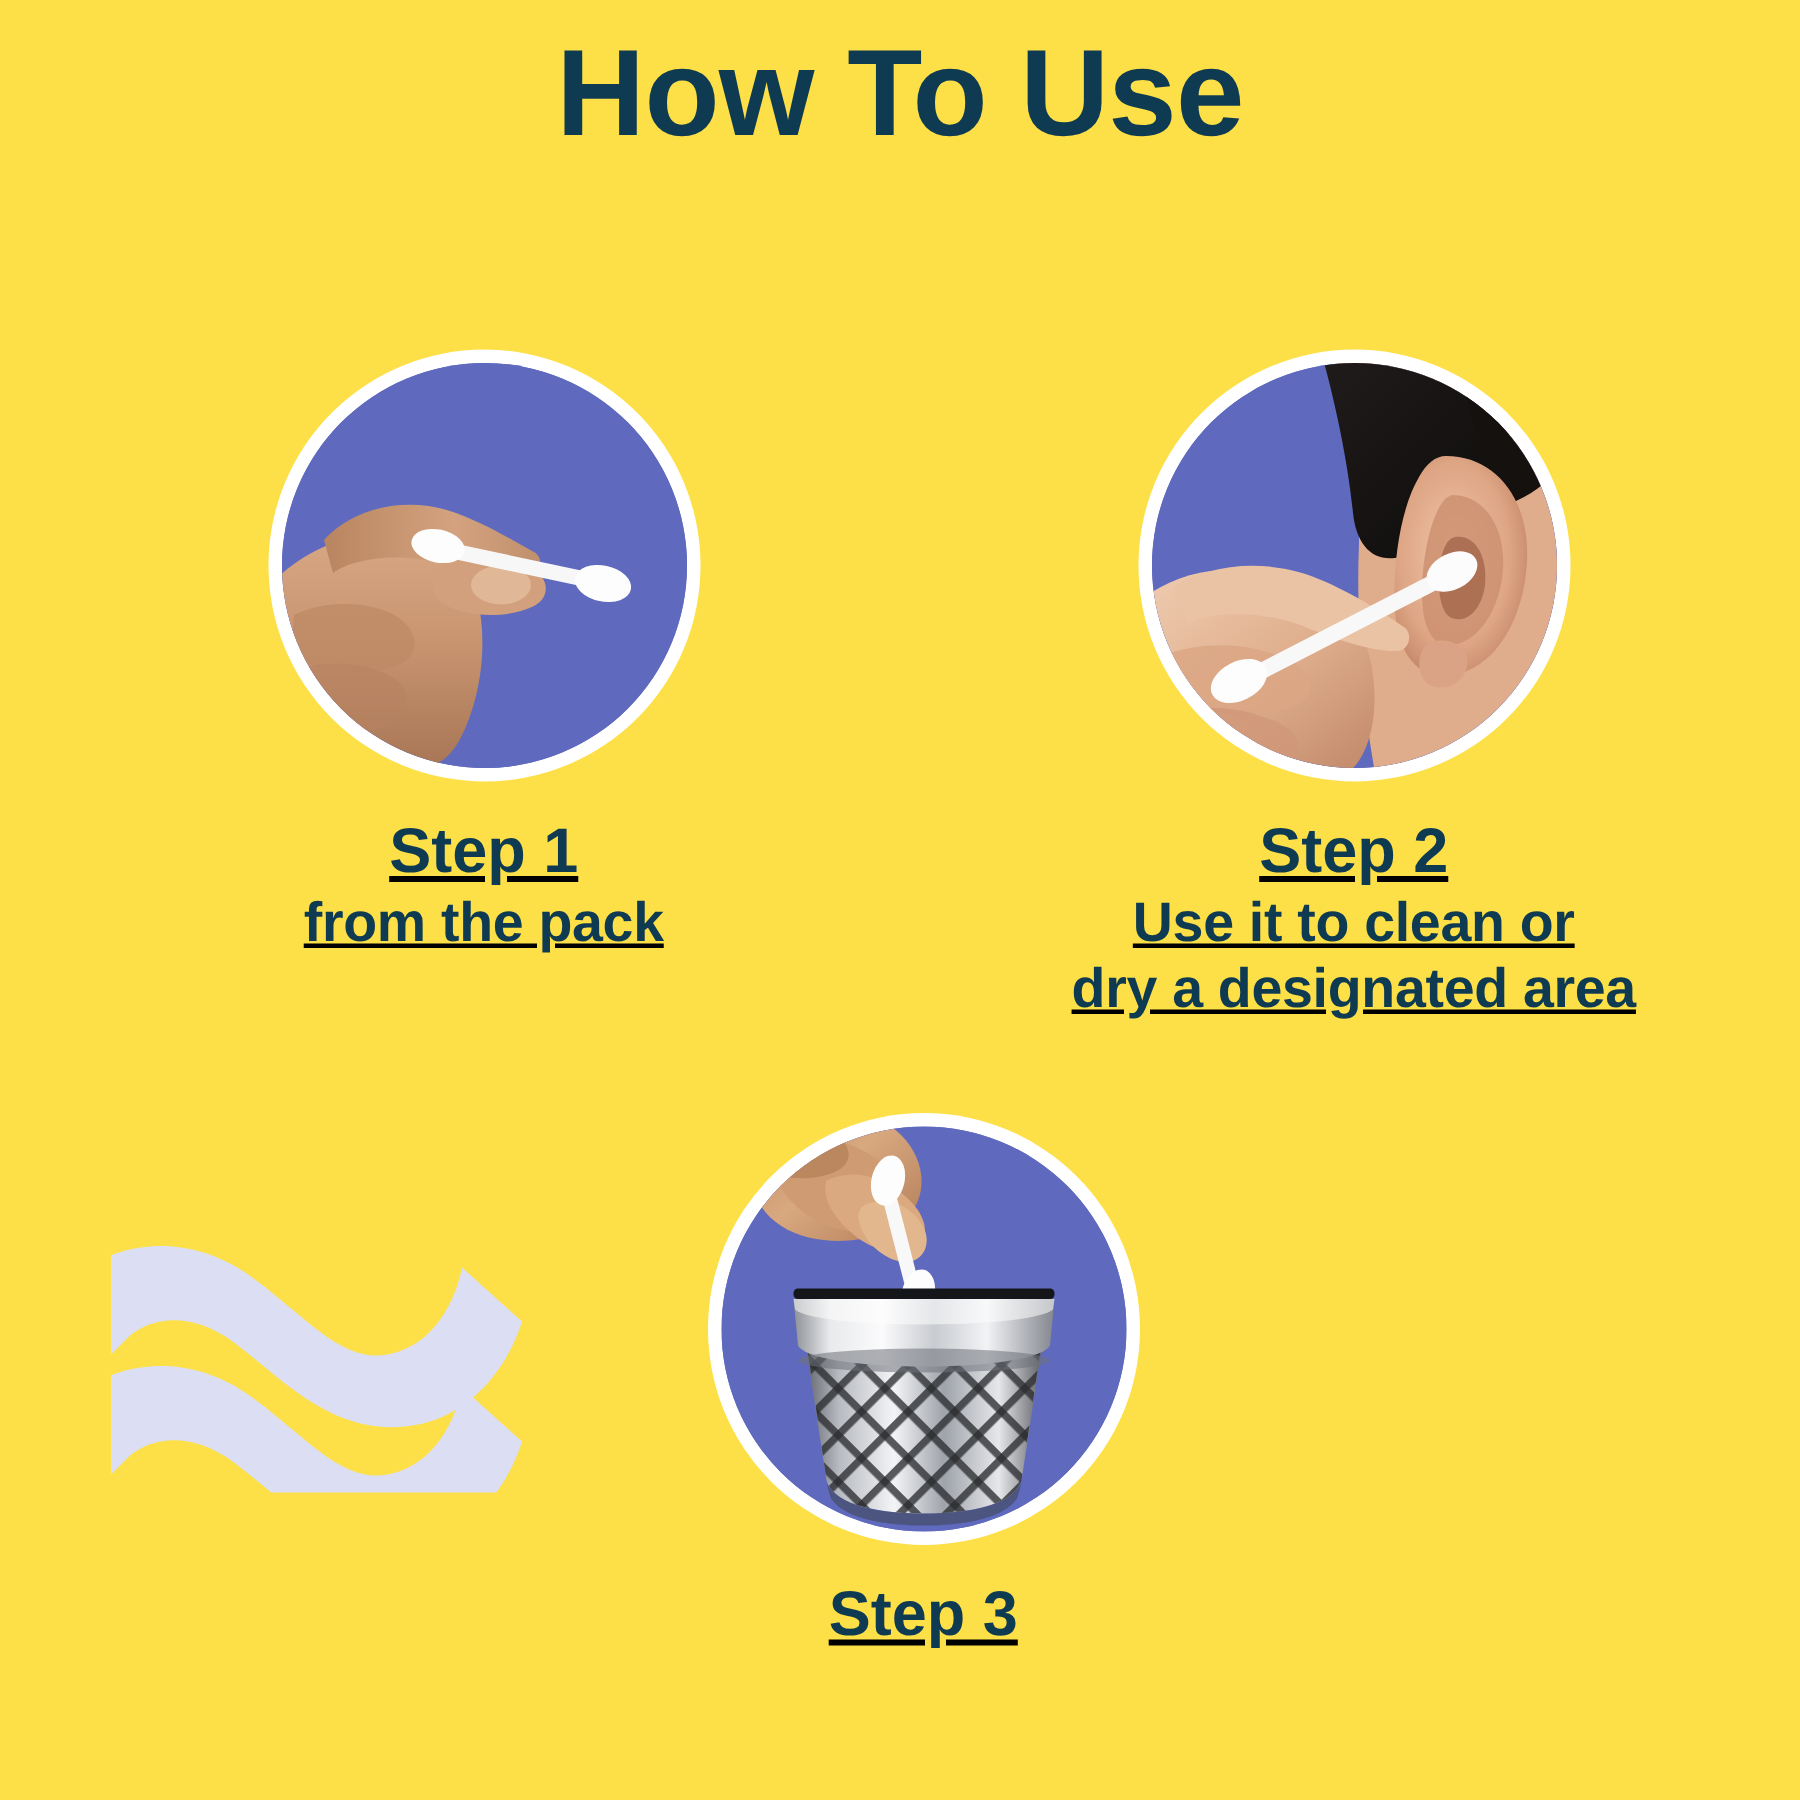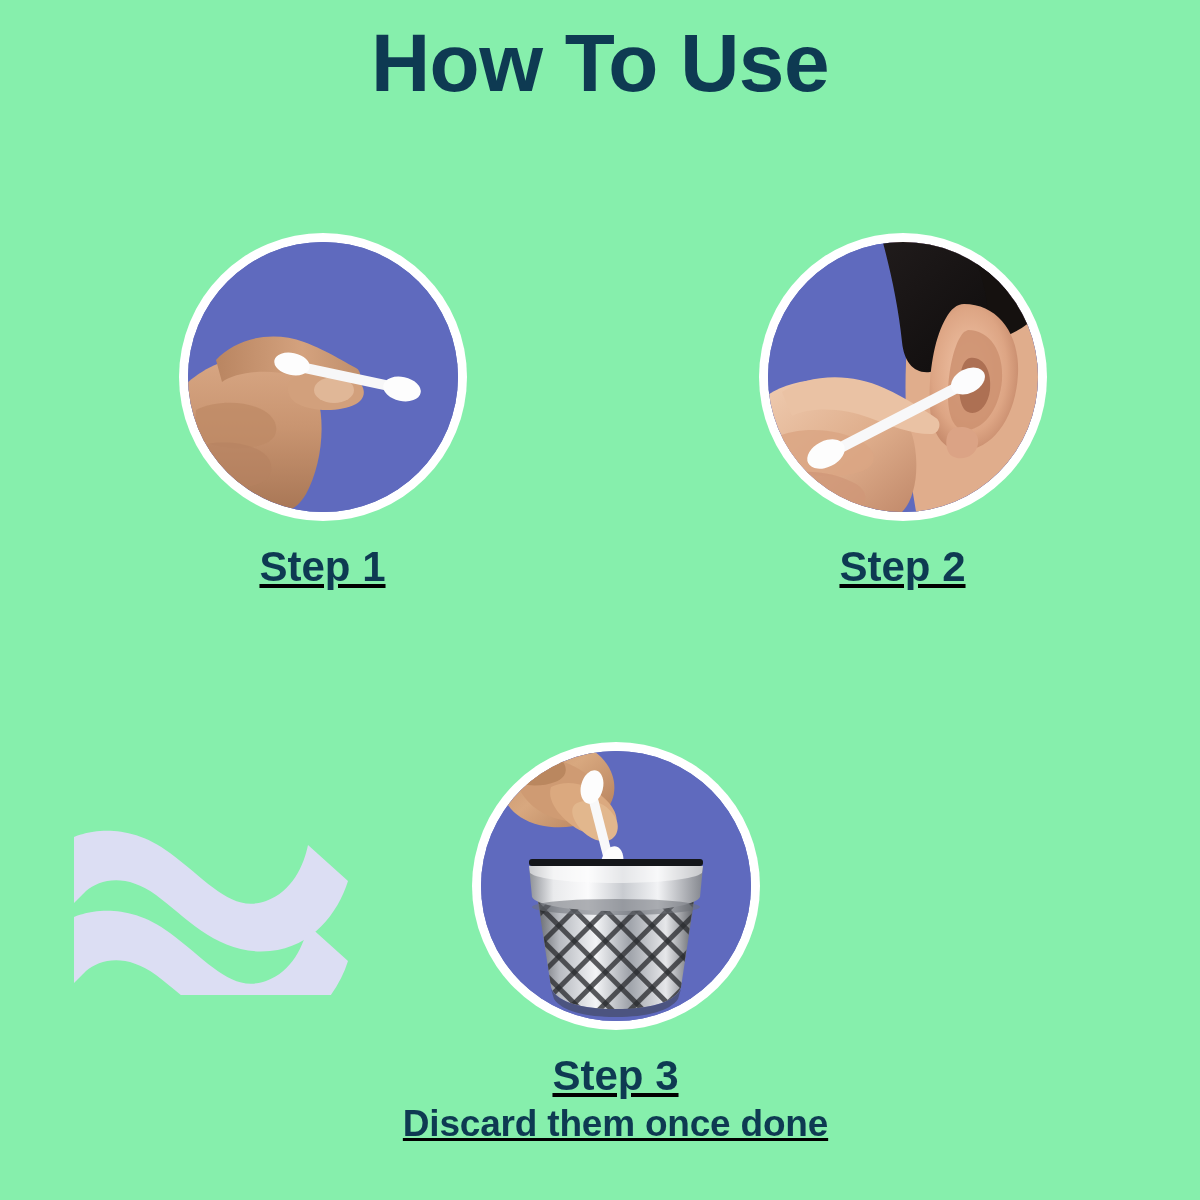--- a/index.html
+++ b/index.html
@@ -11,21 +11,21 @@
     width: 1200px;
     height: 1200px;
     background: #c7cbea;
     font-family: "Liberation Sans", sans-serif;
     overflow: hidden;
   }
   .page {
     position: relative;
     width: 1200px;
     height: 1200px;
-    background: #86efac;
+    background: #fde047;
   }
 
   
   .waves {
     position: absolute;
     left: 60px;
     top: 795px;
     width: 340px;
     height: 200px;
     pointer-events: none;
@@ -149,20 +149,21 @@
 
           <path d="M104,118 L212,141 L210,151 L102,128 Z" fill="#f7f7f8"></path>
 
           <ellipse cx="104" cy="122" rx="18" ry="11" fill="#fdfdfd" transform="rotate(12 104 122)"></ellipse>
           <ellipse cx="214" cy="147" rx="19" ry="12" fill="#fdfdfd" transform="rotate(12 214 147)"></ellipse>
         </svg>
       </div>
     </div>
     <div class="step-label">Step 1</div>
     <div class="step-desc">
+      <div>from the pack</div>
     </div>
   </div>
 
   <div class="step step-2">
     <div class="circle-wrap">
       <div class="circle">
         <svg viewBox="0 0 270 270" xmlns="http://www.w3.org/2000/svg">
           <defs>
             <linearGradient id="skin2" x1="0" y1="0" x2="1" y2="1">
               <stop offset="0%" stop-color="#f0cdb2"></stop>
@@ -212,20 +213,24 @@
           <path d="M2,236 C28,226 64,228 88,242 C102,250 100,266 84,270 L2,270 Z" fill="#cf9778" opacity="0.8"></path>
 
           <path d="M60,206 L196,136 L200,146 L64,216 Z" fill="#f8f8f9"></path>
 
           <ellipse cx="58" cy="212" rx="20" ry="13" fill="#fdfdfd" transform="rotate(-27 58 212)"></ellipse>
           <ellipse cx="200" cy="139" rx="18" ry="12" fill="#fcfcfd" transform="rotate(-27 200 139)"></ellipse>
         </svg>
       </div>
     </div>
     <div class="step-label">Step 2</div>
+    <div class="step-desc">
+      <div>Use it to clean or</div>
+      <div>dry a designated area</div>
+    </div>
   </div>
 
   <div class="step step-3">
     <div class="circle-wrap">
       <div class="circle">
         <svg viewBox="0 0 270 270" xmlns="http://www.w3.org/2000/svg">
           <defs>
             <linearGradient id="skin3" x1="0" y1="0" x2="1" y2="1">
               <stop offset="0%" stop-color="#c08a64"></stop>
               <stop offset="50%" stop-color="#d8a87f"></stop>
@@ -291,18 +296,15 @@
                      C90,132 56,128 49,122 Z" fill="#fdfdfe" opacity="0.55"></path>
             <ellipse cx="135" cy="156" rx="84" ry="8" fill="#6d7178" opacity="0.55"></ellipse>
 
             <path d="M70,238 C78,252 102,258 135,258 C168,258 192,252 200,238
                      L197,248 C189,260 166,266 135,266 C104,266 81,260 73,248 Z" fill="#3a3d42" opacity="0.5"></path>
           </g>
         </svg>
       </div>
     </div>
     <div class="step-label">Step 3</div>
-    <div class="step-desc">
-      <div>Discard them once done</div>
-    </div>
   </div>
 
 </div>
 
 </body></html>

